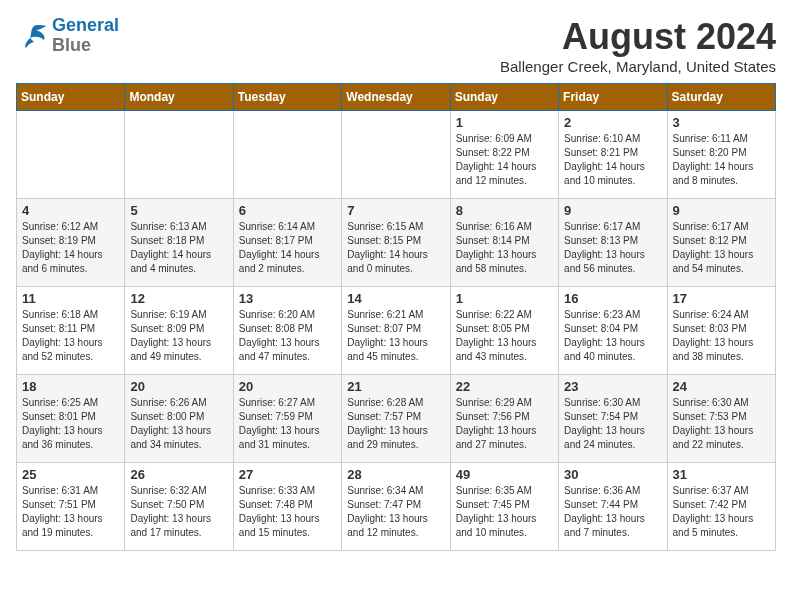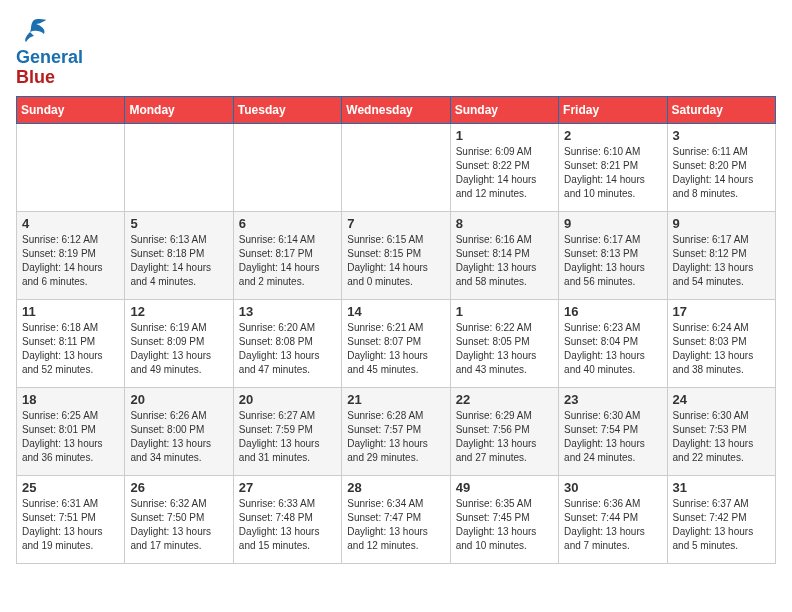--- a/index.html
+++ b/index.html
@@ -11,22 +11,22 @@
       padding: 16px;
     }
     .header {
       display: flex;
       justify-content: space-between;
       align-items: flex-start;
       margin-bottom: 8px;
     }
     .logo {
       display: flex;
+      align-items: center;
       gap: 4px;
-      flex-direction: column;
     }
     .logo-text {
       font-size: 18px;
       font-weight: bold;
       color: #333;
       line-height: 1.1;
     }
     .logo-text span {
       color: #1a6faf;
     }
@@ -46,21 +46,21 @@
       font-size: 15px;
       color: #333;
       font-weight: normal;
     }
     .calendar {
       width: 100%;
       border-collapse: collapse;
       font-size: 11px;
     }
     .calendar th {
-      background: #ef4444;
+      background: #a16207;
       color: #fff;
       font-size: 12px;
       font-weight: bold;
       padding: 6px 4px;
       text-align: left;
       border: 1px solid #1a6faf;
     }
     .calendar td {
       border: 1px solid #ccc;
       vertical-align: top;
@@ -91,22 +91,26 @@
 <body>
 
 <div class="header">
   <div class="logo">
     <svg class="logo-bird" viewBox="0 0 32 28" xmlns="http://www.w3.org/2000/svg">
       <path d="M18 4 C22 2, 30 4, 30 4 C30 4, 24 8, 20 8 C26 10, 30 14, 28 18 C24 14, 18 14, 14 16 C16 12, 14 8, 18 4Z" fill="#1a6faf"></path>
       <path d="M14 16 C10 20, 8 24, 10 26 C12 22, 16 20, 18 20Z" fill="#1a6faf"></path>
     </svg>
     <div class="logo-text">
       <div><span>General</span></div>
-      <div><span style="color:#b91c1c">Blue</span></div>
+      <div><span style="color:#737373">Blue</span></div>
     </div>
+  </div>
+  <div class="title-block">
+    <div class="month-year">August 2024</div>
+    <div class="location">Ballenger Creek, Maryland, United States</div>
   </div>
 </div>
 
 <table class="calendar">
   <thead>
     <tr>
     <th>Sunday</th>
         <th>Monday</th>
         <th>Tuesday</th>
         <th>Wednesday</th>

